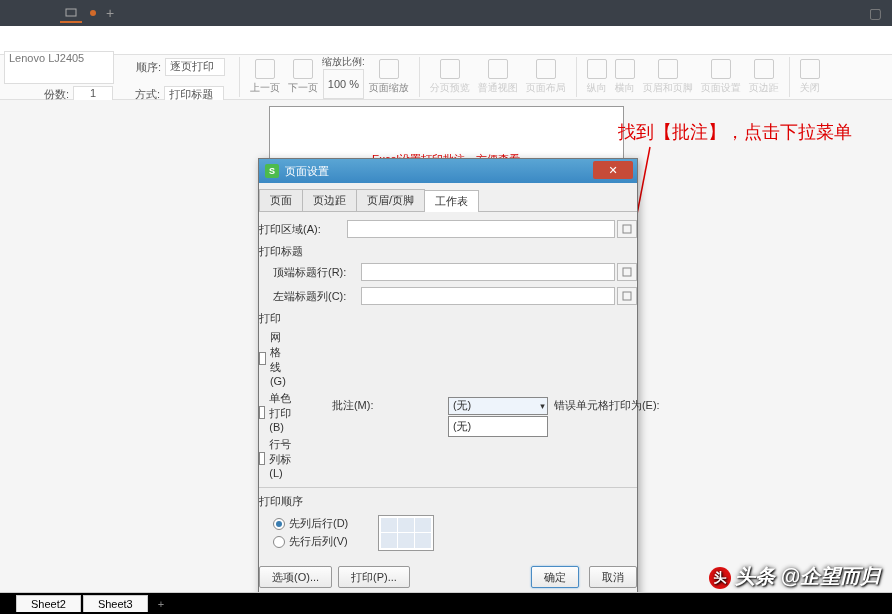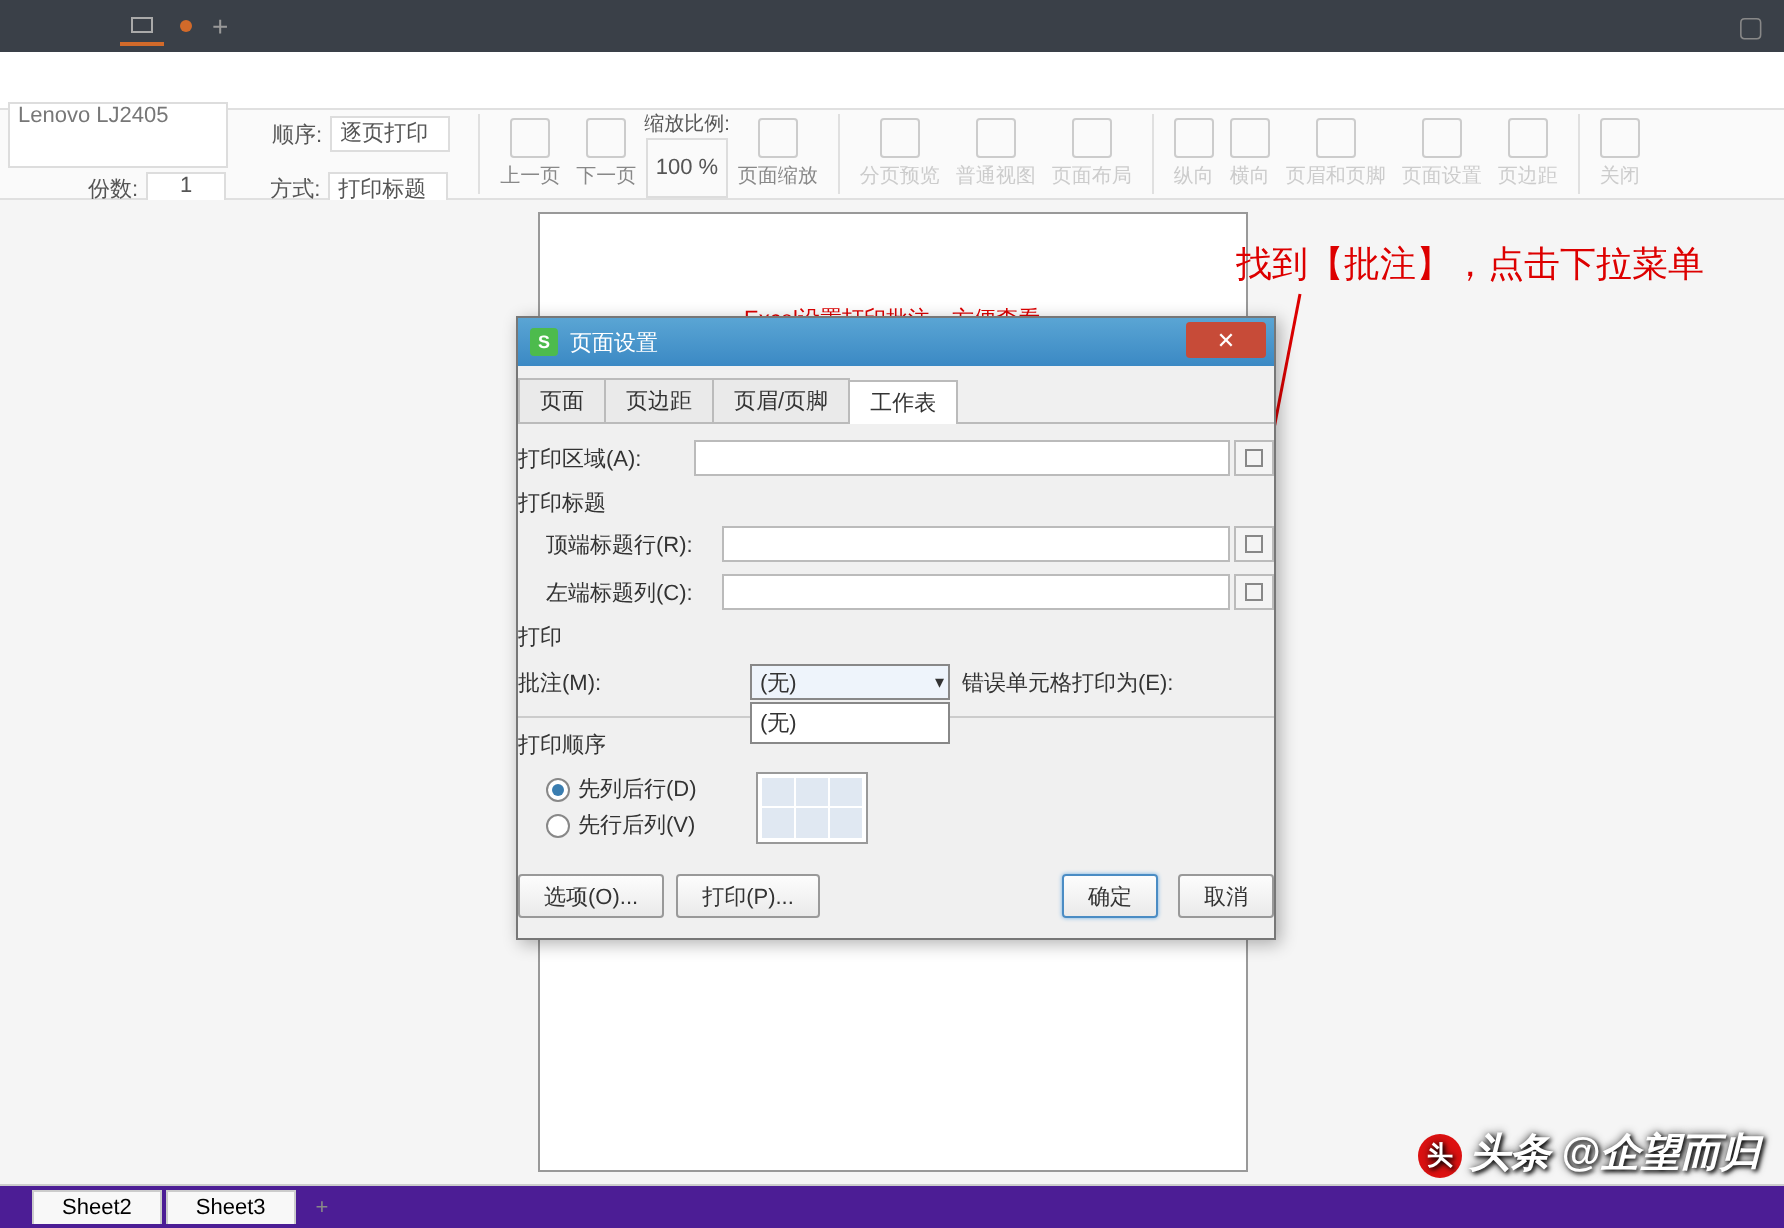--- a/index.html
+++ b/index.html
@@ -75,21 +75,21 @@
 .order-row { display: flex; align-items: center; gap: 30px; }
 .order-preview { width: 56px; height: 36px; border: 1px solid #999; background: #fff; display: grid; grid-template-columns: 1fr 1fr 1fr; grid-template-rows: 1fr 1fr; gap: 1px; padding: 2px; }
 .order-preview div { background: #e0e8f2; }
 .dialog-footer { display: flex; justify-content: space-between; margin-top: 14px; }
 .footer-left { display: flex; gap: 6px; }
 .footer-right { display: flex; gap: 10px; }
 .dlg-btn { height: 22px; padding: 0 12px; border: 1px solid #999; background: linear-gradient(#fdfdfd,#eaeaea); font-size: 11px; cursor: pointer; border-radius: 2px; display: flex; align-items: center; }
 .dlg-btn.primary { border-color: #4a8cc4; box-shadow: 0 0 2px #6fb0e4; }
 
 
-.sheet-bar { position: absolute; bottom: 0; left: 0; right: 0; height: 22px; background: #4c1d95; border-top: 1px solid #ccc; display: flex; align-items: center; padding-left: 16px; font-size: 11px; }
+.sheet-bar { position: absolute; bottom: 0; left: 0; right: 0; height: 22px; background: #000000; border-top: 1px solid #ccc; display: flex; align-items: center; padding-left: 16px; font-size: 11px; }
 .sheet-tab { padding: 2px 14px; border: 1px solid #ccc; border-bottom: none; background: #f8f8f8; margin-right: 2px; cursor: pointer; }
 .sheet-plus { padding: 2px 8px; color: #888; cursor: pointer; }
 
 
 .watermark { position: absolute; bottom: 24px; right: 12px; color: #fff; font-size: 20px; font-style: italic; font-weight: bold; text-shadow: 0 0 4px rgba(0,0,0,0.8), 1px 1px 2px #000; }
 .wm-icon { display: inline-block; width: 22px; height: 22px; background: #d11; border-radius: 50%; vertical-align: middle; margin-right: 4px; color: #fff; font-style: normal; text-align: center; line-height: 22px; font-size: 13px; }
 </style>
 </head>
 <body>
 
@@ -238,20 +238,34 @@
         <div class="field-btn">
             <svg width="10" height="10">
               <rect x="1" y="1" width="8" height="8" fill="none" stroke="#888"></rect>
             </svg>
           </div>
       </div>
     </div>
 
     <div class="section-label">打印</div>
     <div class="print-grid indent">
+      <div class="print-left">
+        <div class="chk-row">
+            <div class="chk"></div>
+            <span>网格线(G)</span>
+          </div>
+        <div class="chk-row">
+            <div class="chk"></div>
+            <span>单色打印(B)</span>
+          </div>
+        <div class="chk-row">
+            <div class="chk"></div>
+            <span>行号列标(L)</span>
+          </div>
+      </div>
       <div class="print-right">
         <div class="combo-row">
           <span class="combo-label">批注(M):</span>
           <div class="combo">
             <span>(无)</span>
             <span class="combo-arrow">▾</span>
             <div class="dropdown">
               <div class="dropdown-item">(无)</div>
             </div>
           </div>

